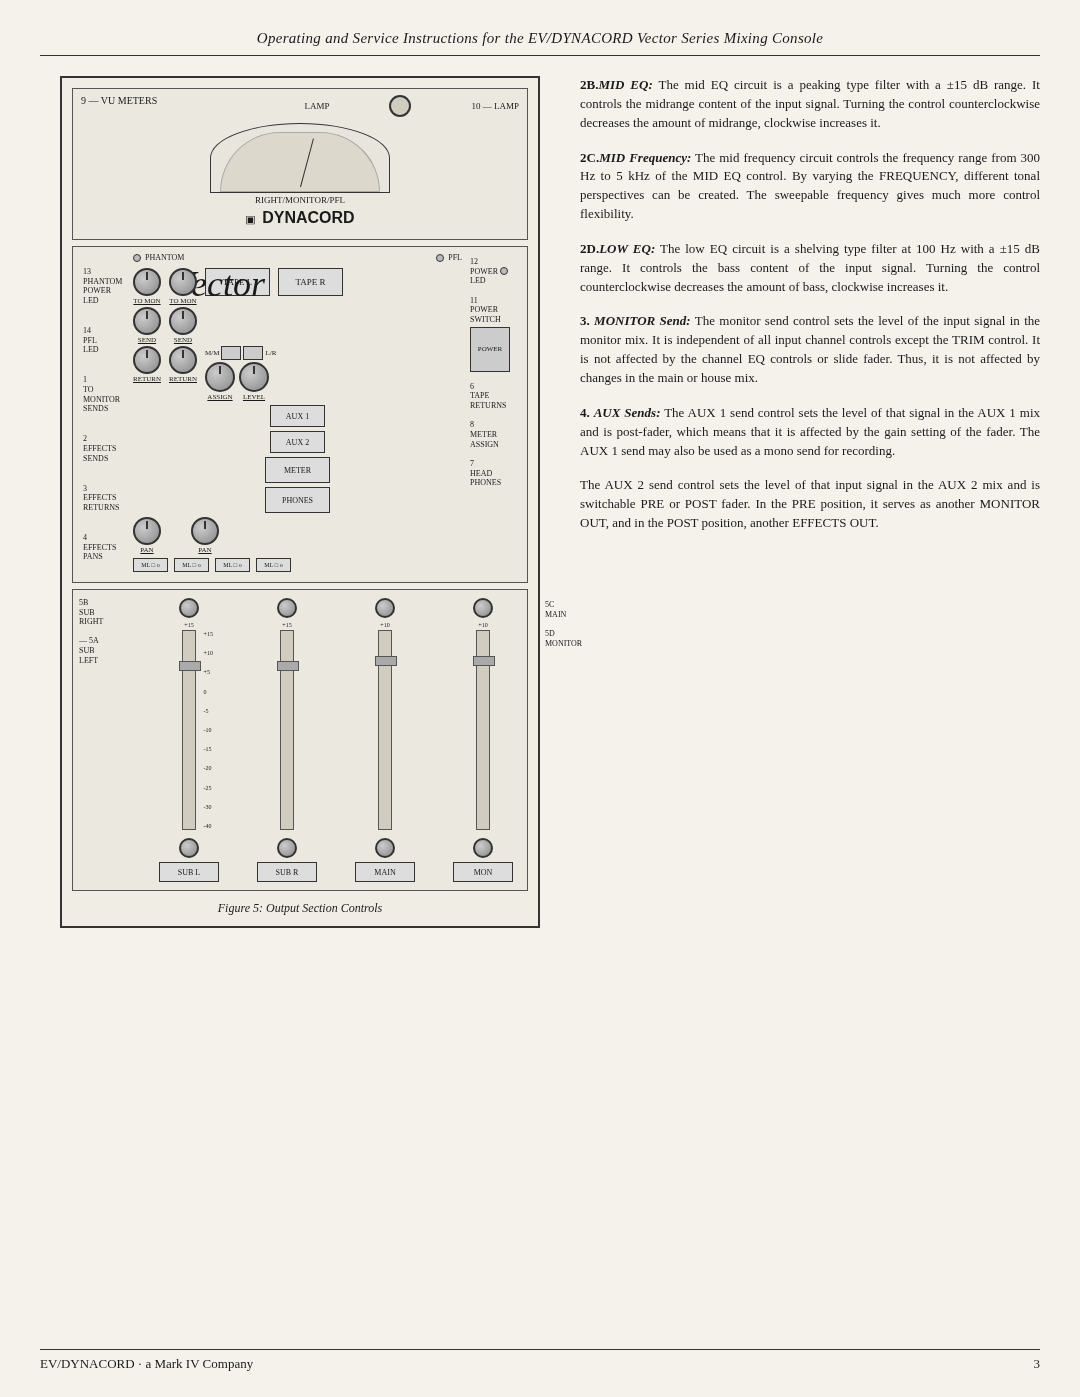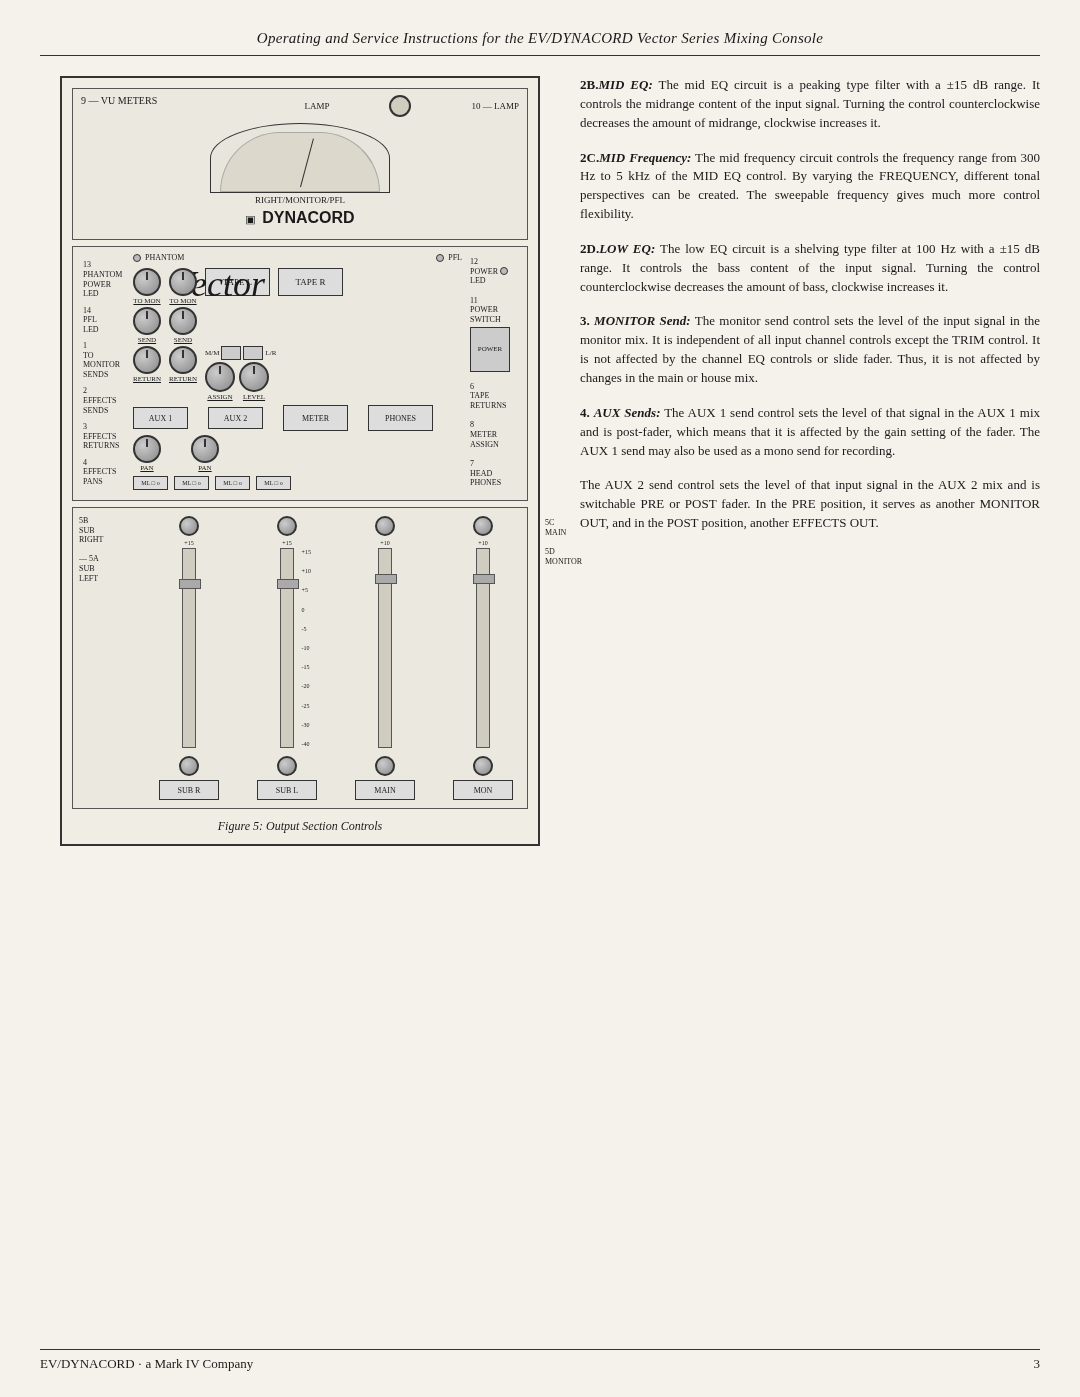--- a/index.html
+++ b/index.html
@@ -512,21 +512,21 @@
                       <div class="knob-label">ASSIGN</div>
                     </div>
                     <div class="knob-with-label">
                       <div class="knob" style="width:30px;height:30px;"></div>
                       <div class="knob-label">LEVEL</div>
                     </div>
                   </div>
                 </div>
               </div>
 
-              <div style="display:flex;gap:20px;margin-bottom:4px;align-items:center;">
+              <div style="display:flex;gap:4px;margin-bottom:4px;align-items:center;flex-direction:column;">
                 <div class="aux-box">
                   <span>AUX 1</span>
                 </div>
                 <div class="aux-box">
                   <span>AUX 2</span>
                 </div>
                 <div class="meter-box">
                   <span>METER</span>
                 </div>
                 <div class="phones-box">
@@ -576,32 +576,20 @@
               <div style="line-height:1.2;">8<br>METER<br>ASSIGN</div>
               <div style="line-height:1.2;">7<br>HEAD<br>PHONES</div>
             </div>
           </div>
         </div>
 
         <div class="fader-section">
           <div style="display:flex;gap:15px;align-items:flex-start;">
             <div style="min-width:50px;font-size:8px;line-height:1.2;">5B<br>SUB<br>RIGHT<br><br>— 5A<br>SUB<br>LEFT</div>
             <div class="fader-columns">
-
-              <div class="fader-column">
-                <div class="fader-knob-area"></div>
-                <div style="font-size:6px;margin-bottom:2px;">+15</div>
-                <div class="fader-track">
-                  <div class="fader-handle" style="top:30px;"></div>
-                </div>
-                <div class="fader-bottom-knob"></div>
-                <div class="fader-label-box">
-                  <span>SUB R</span>
-                </div>
-              </div>
 
               <div class="fader-column">
                 <div class="fader-knob-area"></div>
                 <div style="font-size:6px;margin-bottom:2px;">+15</div>
                 <div class="fader-track">
                   <div class="fader-handle" style="top:30px;"></div>
                   <div style="position:absolute;right:-18px;top:0;height:100%;display:flex;flex-direction:column;justify-content:space-between;font-size:6px;">
                     <span>+15</span>
                       <span>+10</span>
                       <span>+5</span>
@@ -616,20 +604,32 @@
                   </div>
                 </div>
                 <div class="fader-bottom-knob"></div>
                 <div class="fader-label-box">
                   <span>SUB L</span>
                 </div>
               </div>
 
               <div class="fader-column">
                 <div class="fader-knob-area"></div>
+                <div style="font-size:6px;margin-bottom:2px;">+15</div>
+                <div class="fader-track">
+                  <div class="fader-handle" style="top:30px;"></div>
+                </div>
+                <div class="fader-bottom-knob"></div>
+                <div class="fader-label-box">
+                  <span>SUB R</span>
+                </div>
+              </div>
+
+              <div class="fader-column">
+                <div class="fader-knob-area"></div>
                 <div style="font-size:6px;margin-bottom:2px;">+10</div>
                 <div class="fader-track">
                   <div class="fader-handle" style="top:25px;"></div>
                 </div>
                 <div class="fader-bottom-knob"></div>
                 <div class="fader-label-box">
                   <span>MAIN</span>
                 </div>
               </div>
 

